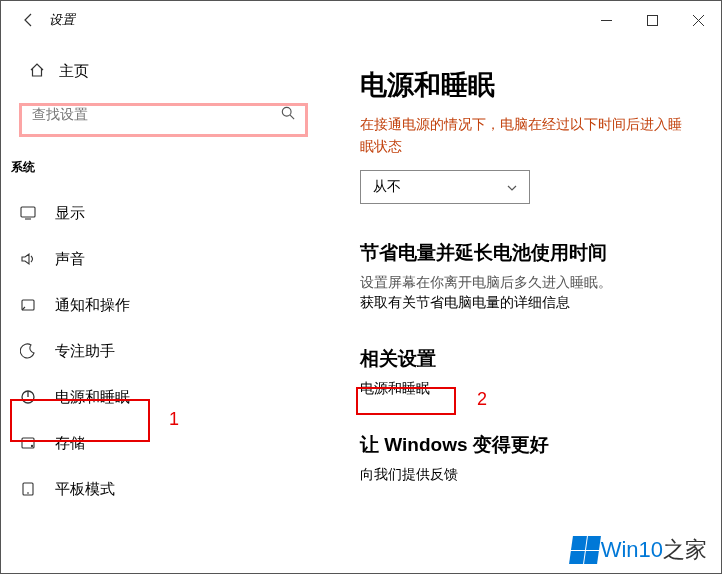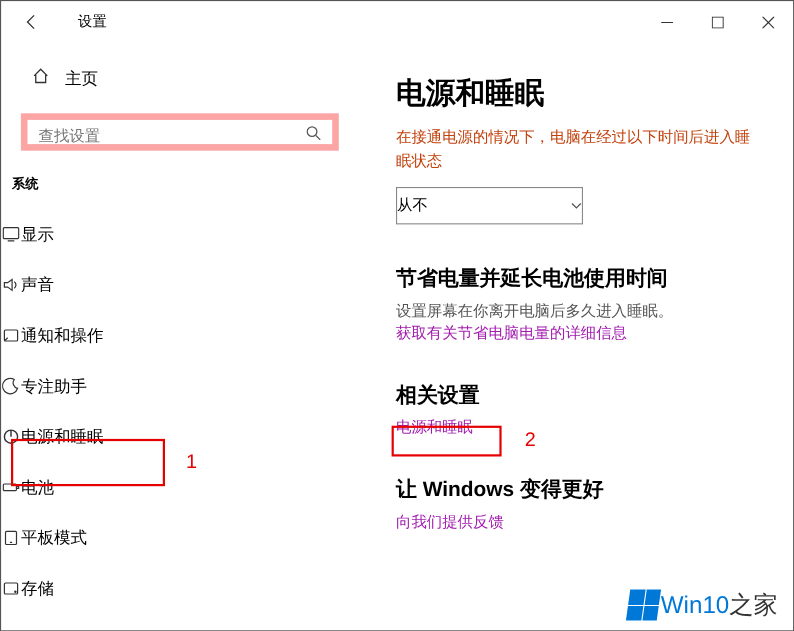--- a/index.html
+++ b/index.html
@@ -21,21 +21,22 @@
     align-items: center;
     padding-left: 8px;
   }
   .back-btn {
     width: 40px; height: 38px;
     display: flex; align-items: center; justify-content: center;
     font-size: 16px;
   }
   .title {
     font-size: 13px;
-    margin-left: 22px;
+    margin-left: 0;
+    font-style: italic;
   }
   .win-controls {
     margin-left: auto;
     display: flex;
     height: 38px;
   }
   .win-btn {
     width: 46px; height: 38px;
     display: flex; align-items: center; justify-content: center;
     font-size: 12px;
@@ -56,39 +57,41 @@
   .home-row {
     display: flex; align-items: center;
     height: 40px;
     padding-left: 28px;
     gap: 14px;
     font-size: 15px;
   }
   .search-box {
     margin: 12px 18px 14px 18px;
     height: 34px;
-    border: 6px solid #fca5a5;
-    display: flex; align-items: flex-end;
+    border: 3px solid #fca5a5;
+    display: flex; align-items: flex-start;
     padding: 0 10px;
   }
   .search-box input {
     border: none; outline: none; flex: 1;
     font-size: 14px; font-family: inherit;
     color: #666;
     background: transparent;
   }
   .search-box .sicon { color: #555; font-size: 14px; }
   .section-header {
     padding: 8px 18px 14px 10px;
     font-weight: 600;
     font-size: 12px;
   }
   .nav-item {
     display: flex; align-items: center;
     height: 46px;
+    padding-left: 18px;
+    gap: 18px;
     font-size: 15px;
     cursor: pointer;
   }
   .nav-item .icon { width: 18px; display: flex; justify-content: center; color: #333; }
   .nav-item .icon svg { width: 16px; height: 16px; }
 
   
   .main {
     flex: 1;
     padding: 28px 34px 0 34px;
@@ -100,37 +103,37 @@
   }
   .desc {
     color: #c2410c;
     line-height: 1.6;
     margin-bottom: 12px;
   }
   .dropdown {
     width: 170px; height: 34px;
     border: 1px solid #888;
     display: flex; align-items: center; justify-content: space-between;
-    padding: 0 0;
+    padding: 0 12px;
     font-size: 14px;
     margin-bottom: 36px;
   }
   .dropdown .chev { font-size: 11px; color: #555; }
 
   .main h2 {
     font-size: 19px;
     font-weight: 600;
     margin-bottom: 8px;
   }
   .sub {
     color: #555;
     margin-bottom: 2px;
   }
   .link {
-    color: #a21caf;
+    color: #000000;
     margin-bottom: 34px;
     display: inline-block;
     cursor: pointer;
   }
 
   
   .red-box1 {
     position: absolute;
     border: 2px solid #e60000;
     left: 9px; top: 398px;
@@ -266,43 +269,34 @@
           <svg viewBox="0 0 16 16" stroke="#333" stroke-width="1.3" fill="none">
             <circle cx="8" cy="8" r="6"></circle>
             <line x1="8" y1="2" x2="8" y2="8"></line>
           </svg>
         </span>
       <span>电源和睡眠</span>
     </div>
     <div class="nav-item">
       <span class="icon">
           <svg viewBox="0 0 16 16" stroke="#333" stroke-width="1.1" fill="none">
-            <rect x="1" y="5" width="12" height="6" rx="1"></rect>
-            <rect x="13" y="7" width="2" height="2"></rect>
-          </svg>
-        </span>
-      <span>电池</span>
+            <rect x="2" y="3" width="12" height="10" rx="1"></rect>
+            <circle cx="12" cy="11" r="0.6" fill="#333"></circle>
+          </svg>
+        </span>
+      <span>存储</span>
     </div>
     <div class="nav-item">
       <span class="icon">
           <svg viewBox="0 0 16 16" stroke="#333" stroke-width="1.1" fill="none">
             <rect x="3" y="2" width="10" height="12" rx="1"></rect>
             <line x1="7" y1="12" x2="9" y2="12"></line>
           </svg>
         </span>
       <span>平板模式</span>
-    </div>
-    <div class="nav-item">
-      <span class="icon">
-          <svg viewBox="0 0 16 16" stroke="#333" stroke-width="1.1" fill="none">
-            <rect x="2" y="3" width="12" height="10" rx="1"></rect>
-            <circle cx="12" cy="11" r="0.6" fill="#333"></circle>
-          </svg>
-        </span>
-      <span>存储</span>
     </div>
   </div>
 
   <div class="main">
     <h1>电源和睡眠</h1>
     <div class="desc">在接通电源的情况下，电脑在经过以下时间后进入睡眠状态</div>
     <div class="dropdown">
       <span>从不</span>
       <span class="chev">
         <svg viewBox="0 0 10 6" width="10" height="6" stroke="#555" stroke-width="1.2" fill="none">

